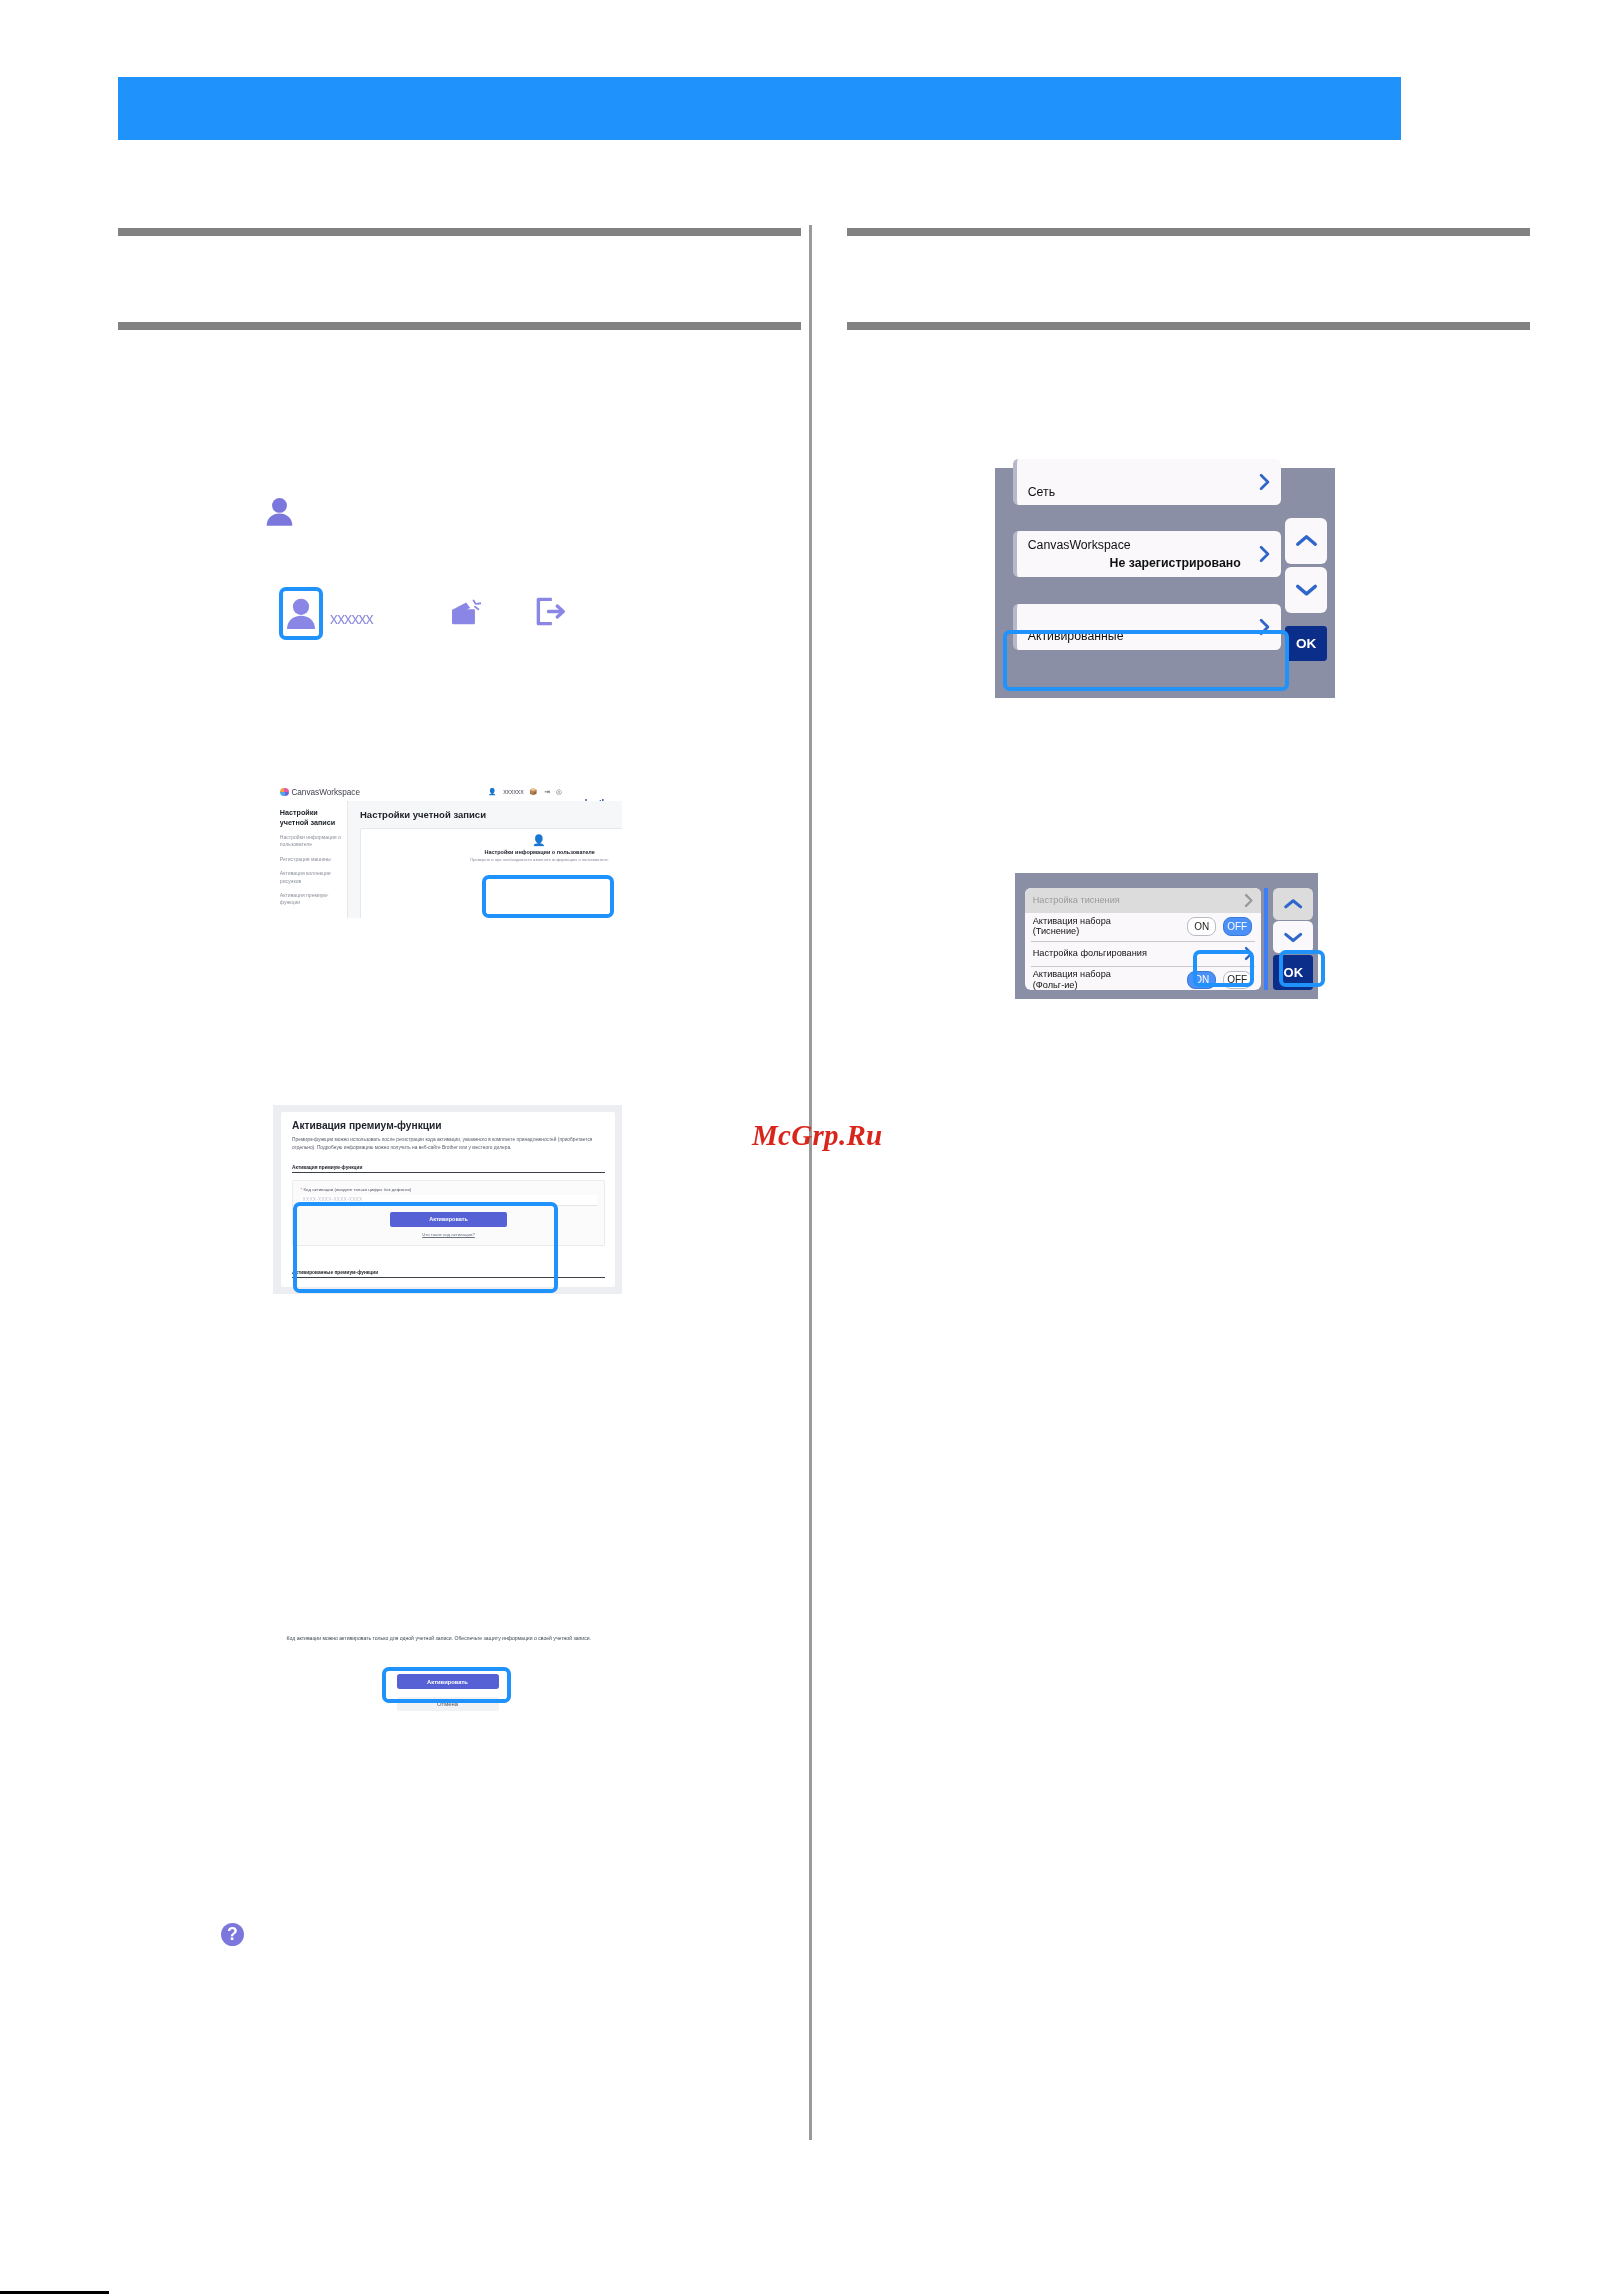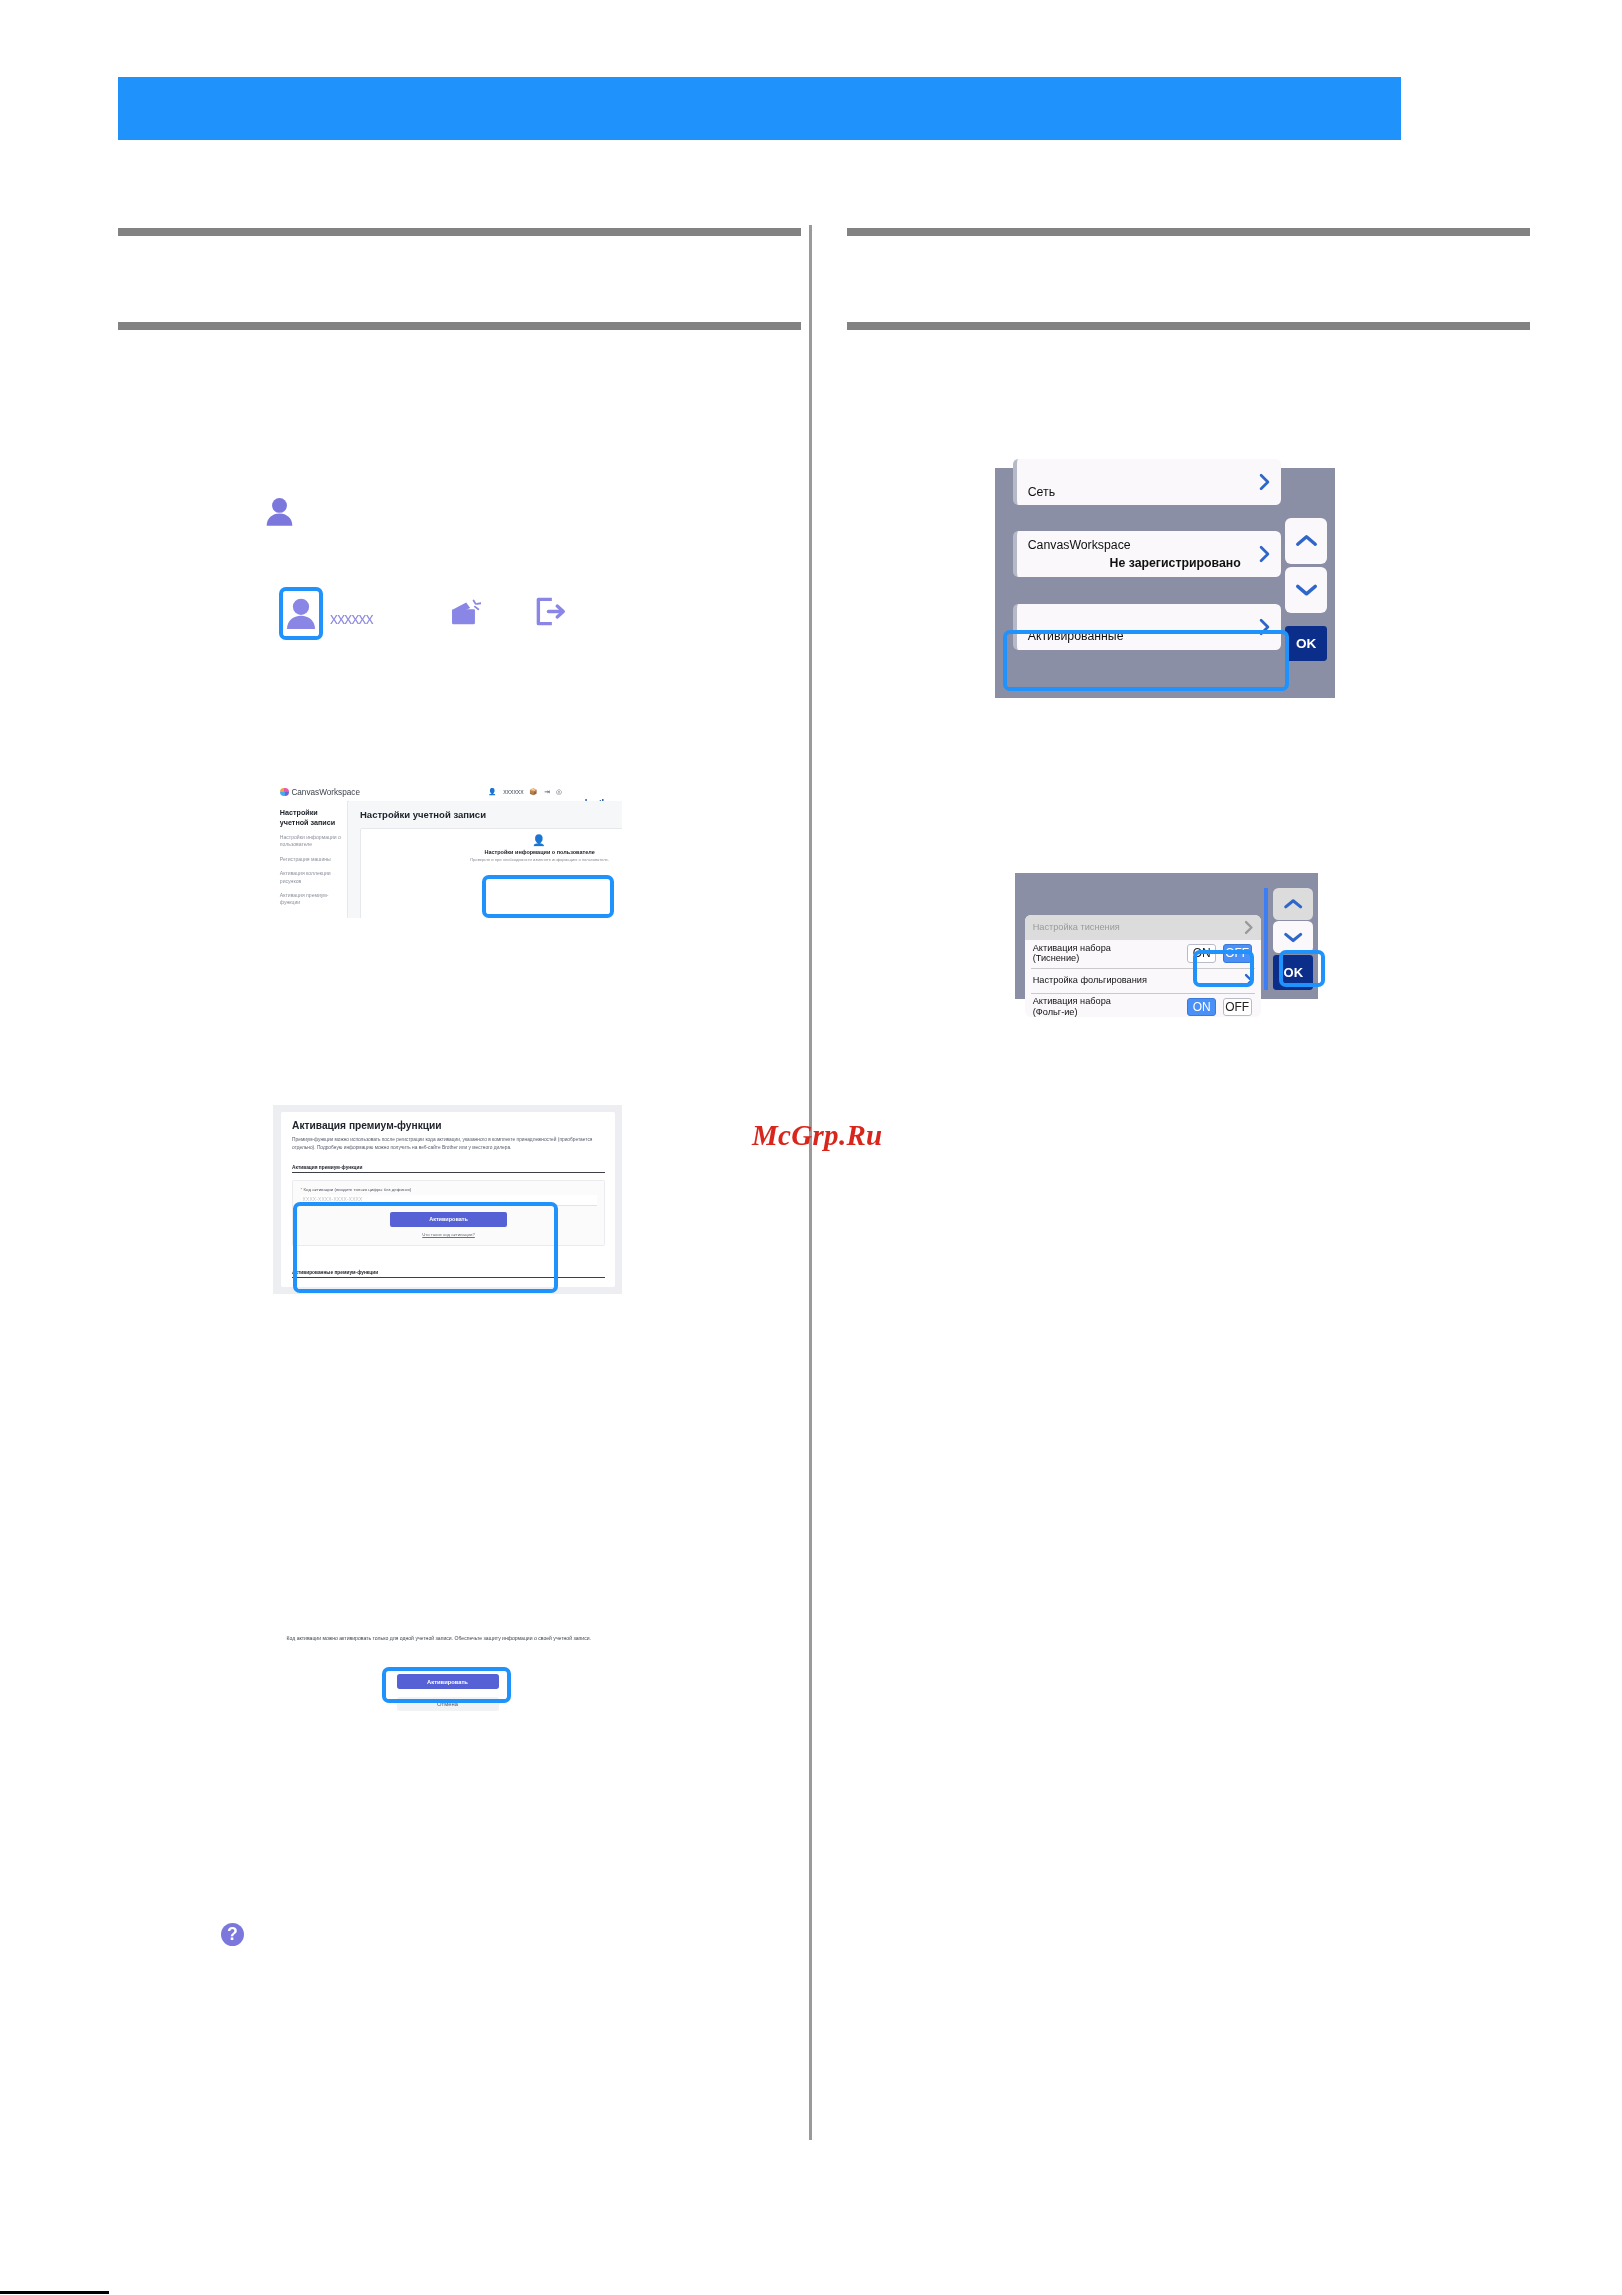--- a/index.html
+++ b/index.html
@@ -233,35 +233,35 @@
   .lcd-ok {
     position:absolute; left:4.1px; width:42px; height:35px;
     background:#0b2e8a; border-radius:3.4px; color:#ffffff;
     font-size:13.6px; font-weight:bold;
     display:flex; align-items:center; justify-content:center;
   }
 
   .lcd2 { left: 1015px; top: 873px; width: 303px; height: 126px; }
   .lcd2-panel {
     position:absolute; left:10.2px; top:15px; width:236px; height:102px;
-    background:#faf8fb; border-radius:6.1px; overflow:hidden;margin-top:27px;
+    background:#faf8fb; border-radius:6.1px; overflow:hidden;
   }
   .lcd2-r {
     position:absolute; left:0; width:100%; box-sizing:border-box;
   }
   .lcd2-r.dim { background:#dcdcdc; }
   .lcd2-r .t {
     position:absolute; left:7.5px; font-size:9.2px; line-height:1.15; color:#111; white-space:pre-line;
   }
   .lcd2-r.dim .t { color:#9a9a9a; }
   .lcd2-r .sep { position:absolute; left:6.1px; right:6.1px; top:0; height:0.7px; background:#c9c9c9; }
   .toggle {
-    position:absolute; width:29px; height:18.4px; border-radius:3px;
+    position:absolute; width:29px; height:18.4px; border-radius:8px;
     border:0.7px solid #b9bcc6; background:#ffffff; color:#222;
-    font-size:12px; display:flex; align-items:center; justify-content:center;
+    font-size:10px; display:flex; align-items:center; justify-content:center;
     box-sizing:border-box;
   }
   .toggle.on { background:#4a90f7; color:#ffffff; border-color:#3a7ad6; }
   .lcd2-scroll { position:absolute; left:249px; top:15px; width:4.1px; height:102px; background:#3d7ef5; }
   .lcd2-right { position:absolute; right:2.7px; top:15px; width:42px; height:102px; }
   .lcd2-btn {
     position:absolute; left:0; width:40px; background:#dcdcdc; border-radius:5.5px;
     display:flex; align-items:center; justify-content:center;
   }
   .lcd2-btn.light { background:#faf8fb; }

